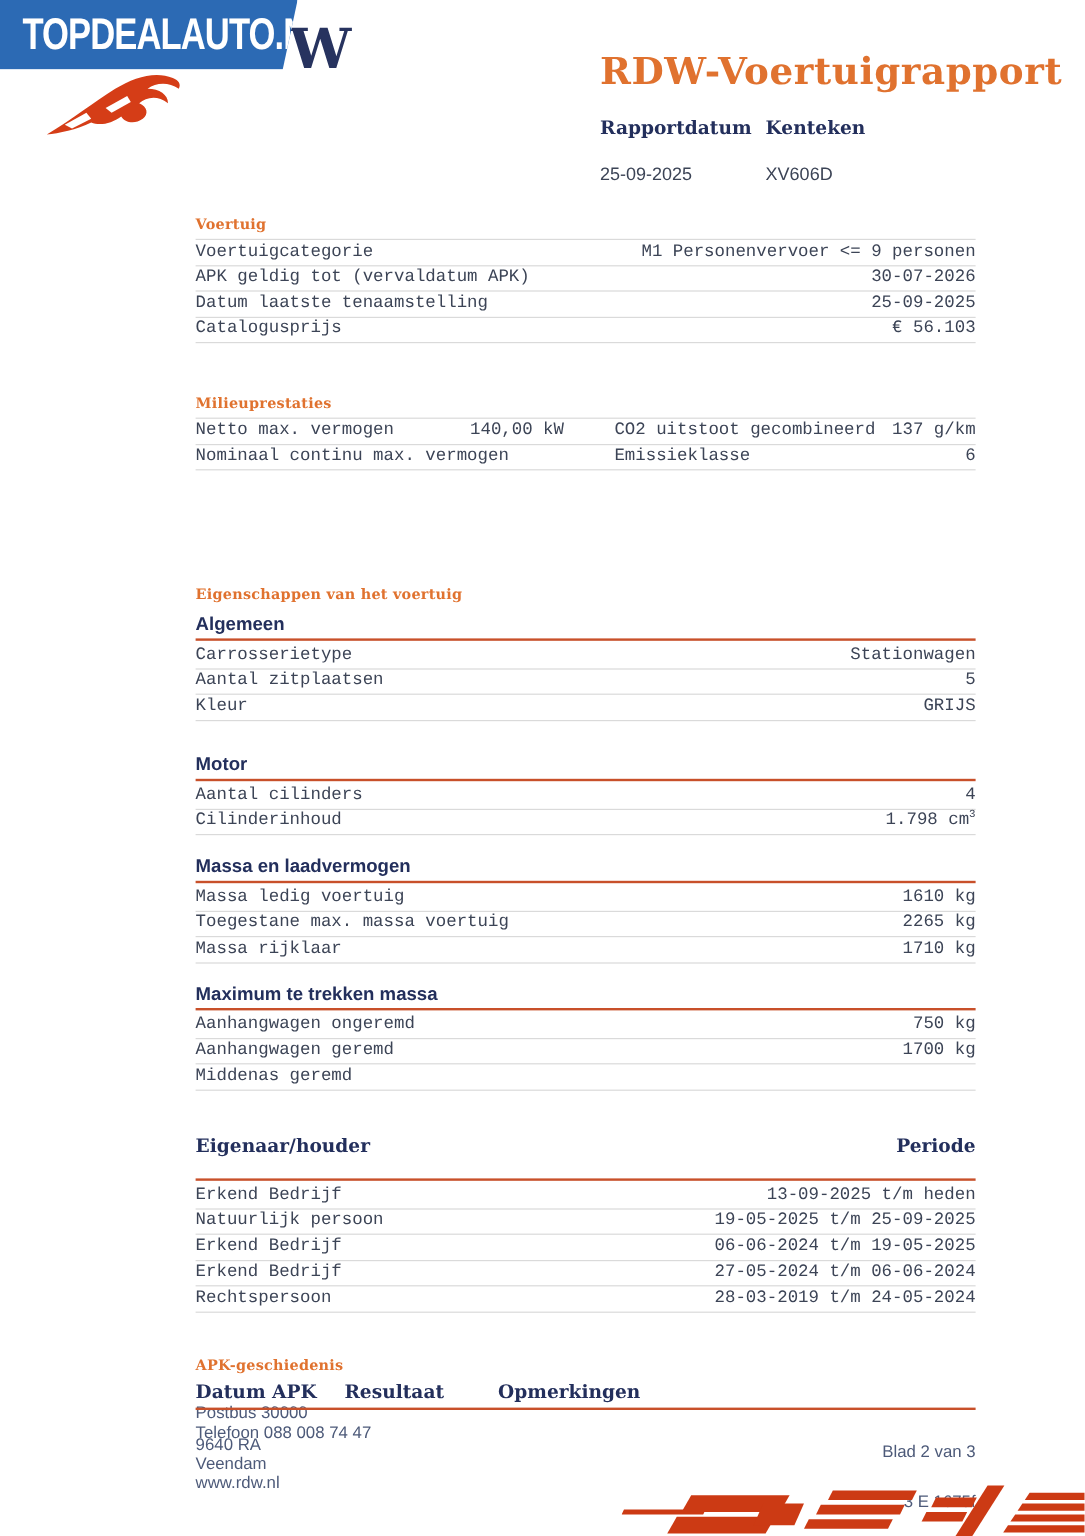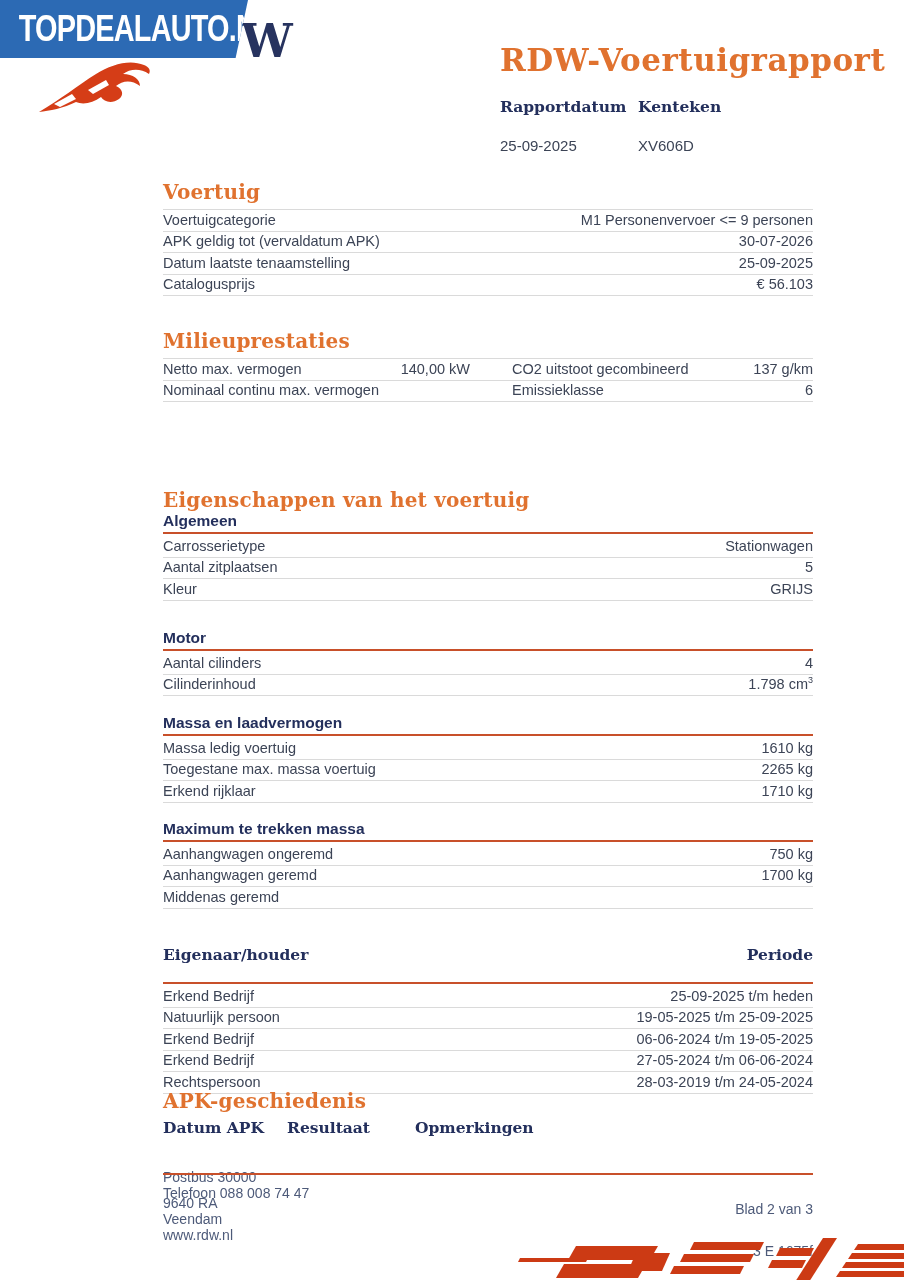--- a/index.html
+++ b/index.html
@@ -38,37 +38,37 @@
   .meta .mcol1 { width:138px; }
   .meta .mlabel {
     font-family:"DejaVu Serif", serif; font-weight:bold; font-size:15.5px;
     color:#232f5c; margin-bottom:21px;
   }
   .meta .mvalue { font-size:15px; color:#3c4456; }
 
   
   .sec { position:absolute; left:163px; width:650px; }
   .sec-title {
-    font-family:"DejaVu Serif", serif; font-weight:bold; font-size:20px;
+    font-family:"DejaVu Serif", serif; font-weight:bold; font-size:12px;
     color:#e0722f; margin-bottom:5px; letter-spacing:0.2px;
   }
   .sub-title {
     font-weight:bold; font-size:15.5px; color:#232f5c; margin-bottom:2px;
   }
   .slab-head {
     font-family:"DejaVu Serif", serif; font-weight:bold; font-size:15.5px;
     color:#232f5c;
   }
   .rule { height:2px; background:#c8502a; margin-bottom:2px; }
   .rows { border-top:1px solid #dadada; }
   .rows.norule-top { border-top:none; }
   .row {
     display:flex; justify-content:space-between; align-items:center;
     height:21.5px; border-bottom:1px solid #dadada;
-    font-size:14.5px; color:#3c4456; line-height:21.5px;
+    font-size:14.5px; color:#3c4456; line-height:21.5px;font-family:Liberation Mono, monospace;
   }
   .row .val { text-align:right; }
   sup { font-size:9px; vertical-align:super; line-height:0; }
 
   
   .mrow { display:flex; }
   .mleft { width:307px; display:flex; justify-content:space-between; }
   .mright { margin-left:42px; flex:1; display:flex; justify-content:space-between; }
 
   
@@ -213,21 +213,21 @@
     <div class="rows norule-top">
       <div class="row">
         <span>Massa ledig voertuig</span>
         <span class="val">1610 kg</span>
       </div>
       <div class="row">
         <span>Toegestane max. massa voertuig</span>
         <span class="val">2265 kg</span>
       </div>
       <div class="row">
-        <span>Erkend rijklaar</span>
+        <span>Massa rijklaar</span>
         <span class="val">1710 kg</span>
       </div>
     </div>
   </div>
 
   <div class="sec" style="top:820px">
     <div class="sub-title">Maximum te trekken massa</div>
     <div class="rule"></div>
     <div class="rows norule-top">
       <div class="row">
@@ -247,42 +247,42 @@
 
   <div class="sec" style="top:945px">
     <div class="owner-head">
       <span class="slab-head">Eigenaar/houder</span>
       <span class="slab-head">Periode</span>
     </div>
     <div class="rule"></div>
     <div class="rows norule-top">
       <div class="row">
         <span>Erkend Bedrijf</span>
-        <span class="val">25-09-2025 t/m heden</span>
+        <span class="val">13-09-2025 t/m heden</span>
       </div>
       <div class="row">
         <span>Natuurlijk persoon</span>
         <span class="val">19-05-2025 t/m 25-09-2025</span>
       </div>
       <div class="row">
         <span>Erkend Bedrijf</span>
         <span class="val">06-06-2024 t/m 19-05-2025</span>
       </div>
       <div class="row">
         <span>Erkend Bedrijf</span>
         <span class="val">27-05-2024 t/m 06-06-2024</span>
       </div>
       <div class="row">
         <span>Rechtspersoon</span>
         <span class="val">28-03-2019 t/m 24-05-2024</span>
       </div>
     </div>
   </div>
 
-  <div class="sec" style="top:1089px">
+  <div class="sec" style="top:1131px">
     <div class="sec-title">APK-geschiedenis</div>
     <div class="apk-head">
       <span class="slab-head apk-c1">Datum APK</span>
       <span class="slab-head apk-c2">Resultaat</span>
       <span class="slab-head">Opmerkingen</span>
     </div>
   </div>
   <div class="apk-rule-overlay" style="top:1173px"></div>
 
   <div class="footer-line" style="top:1169px">

